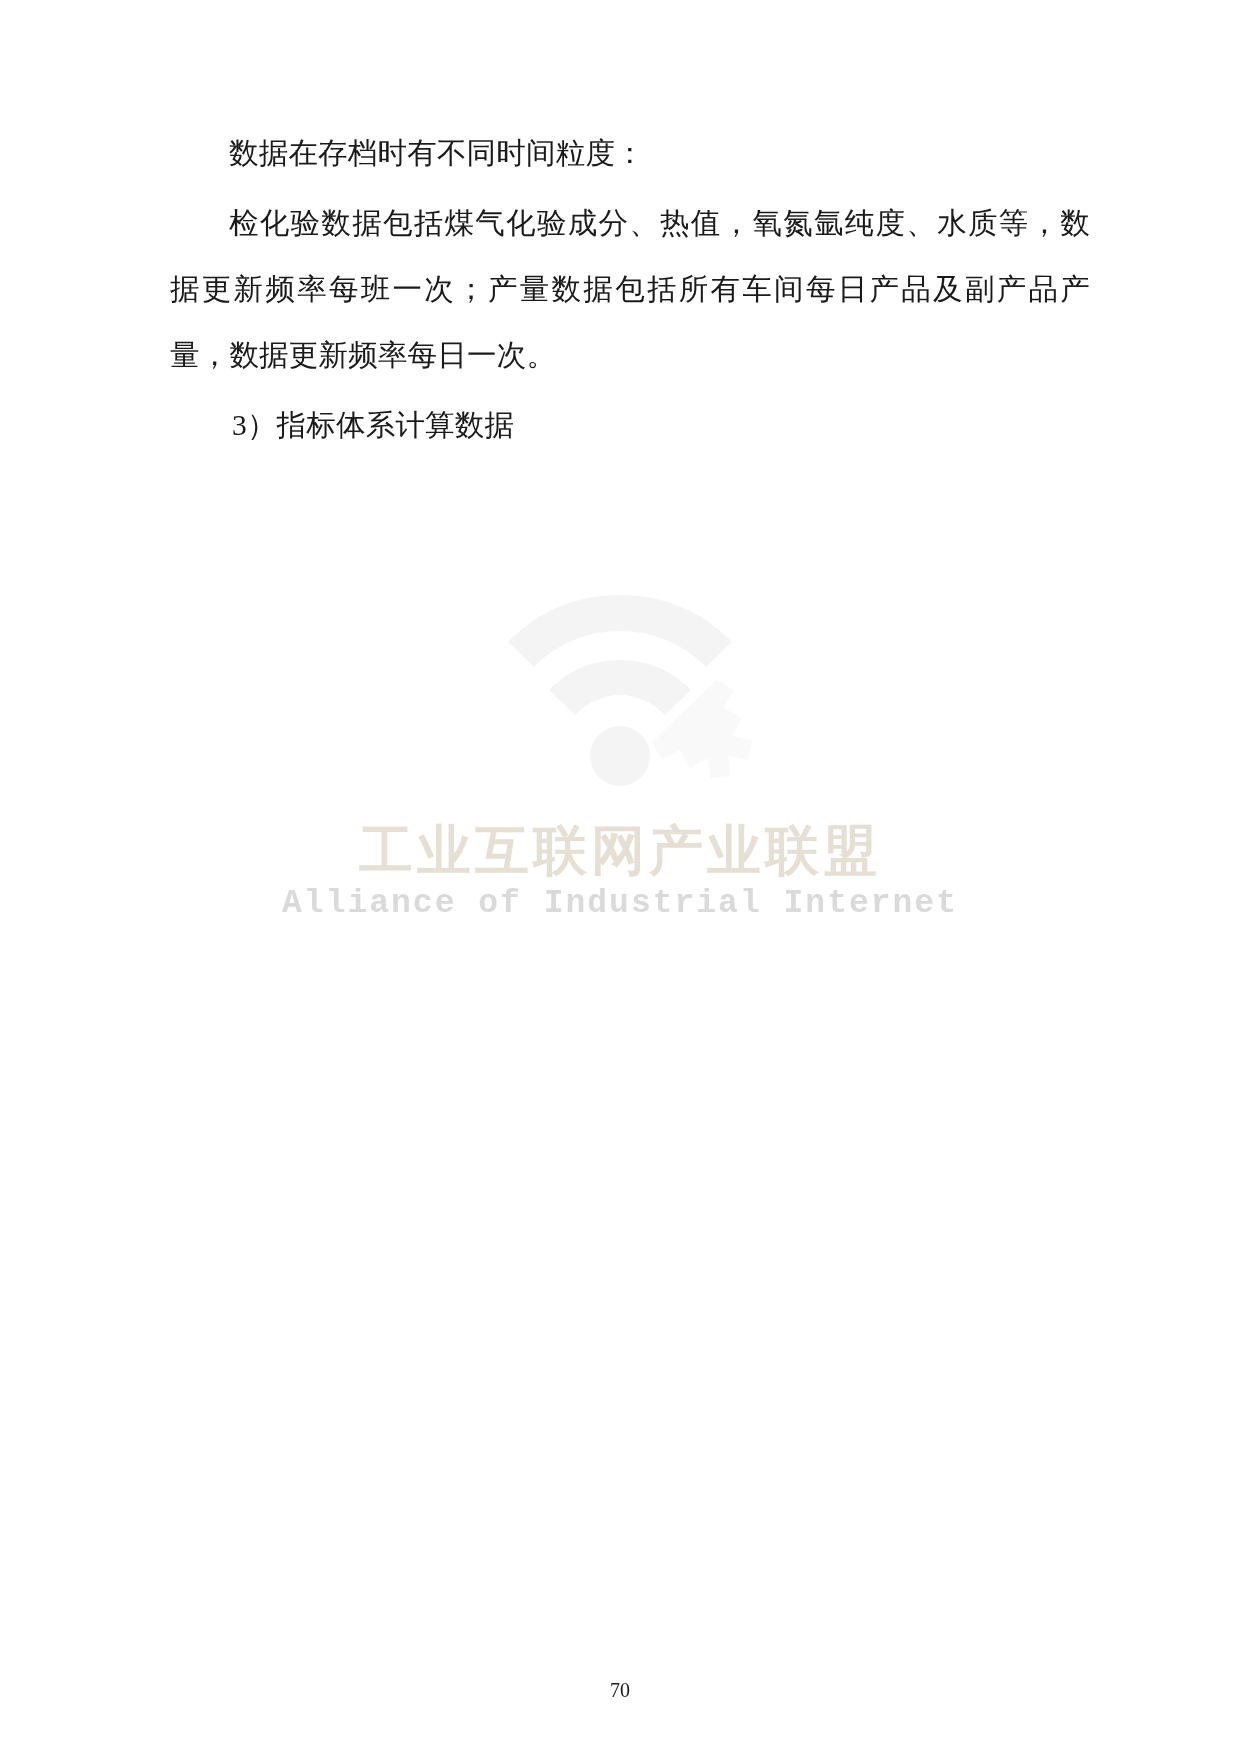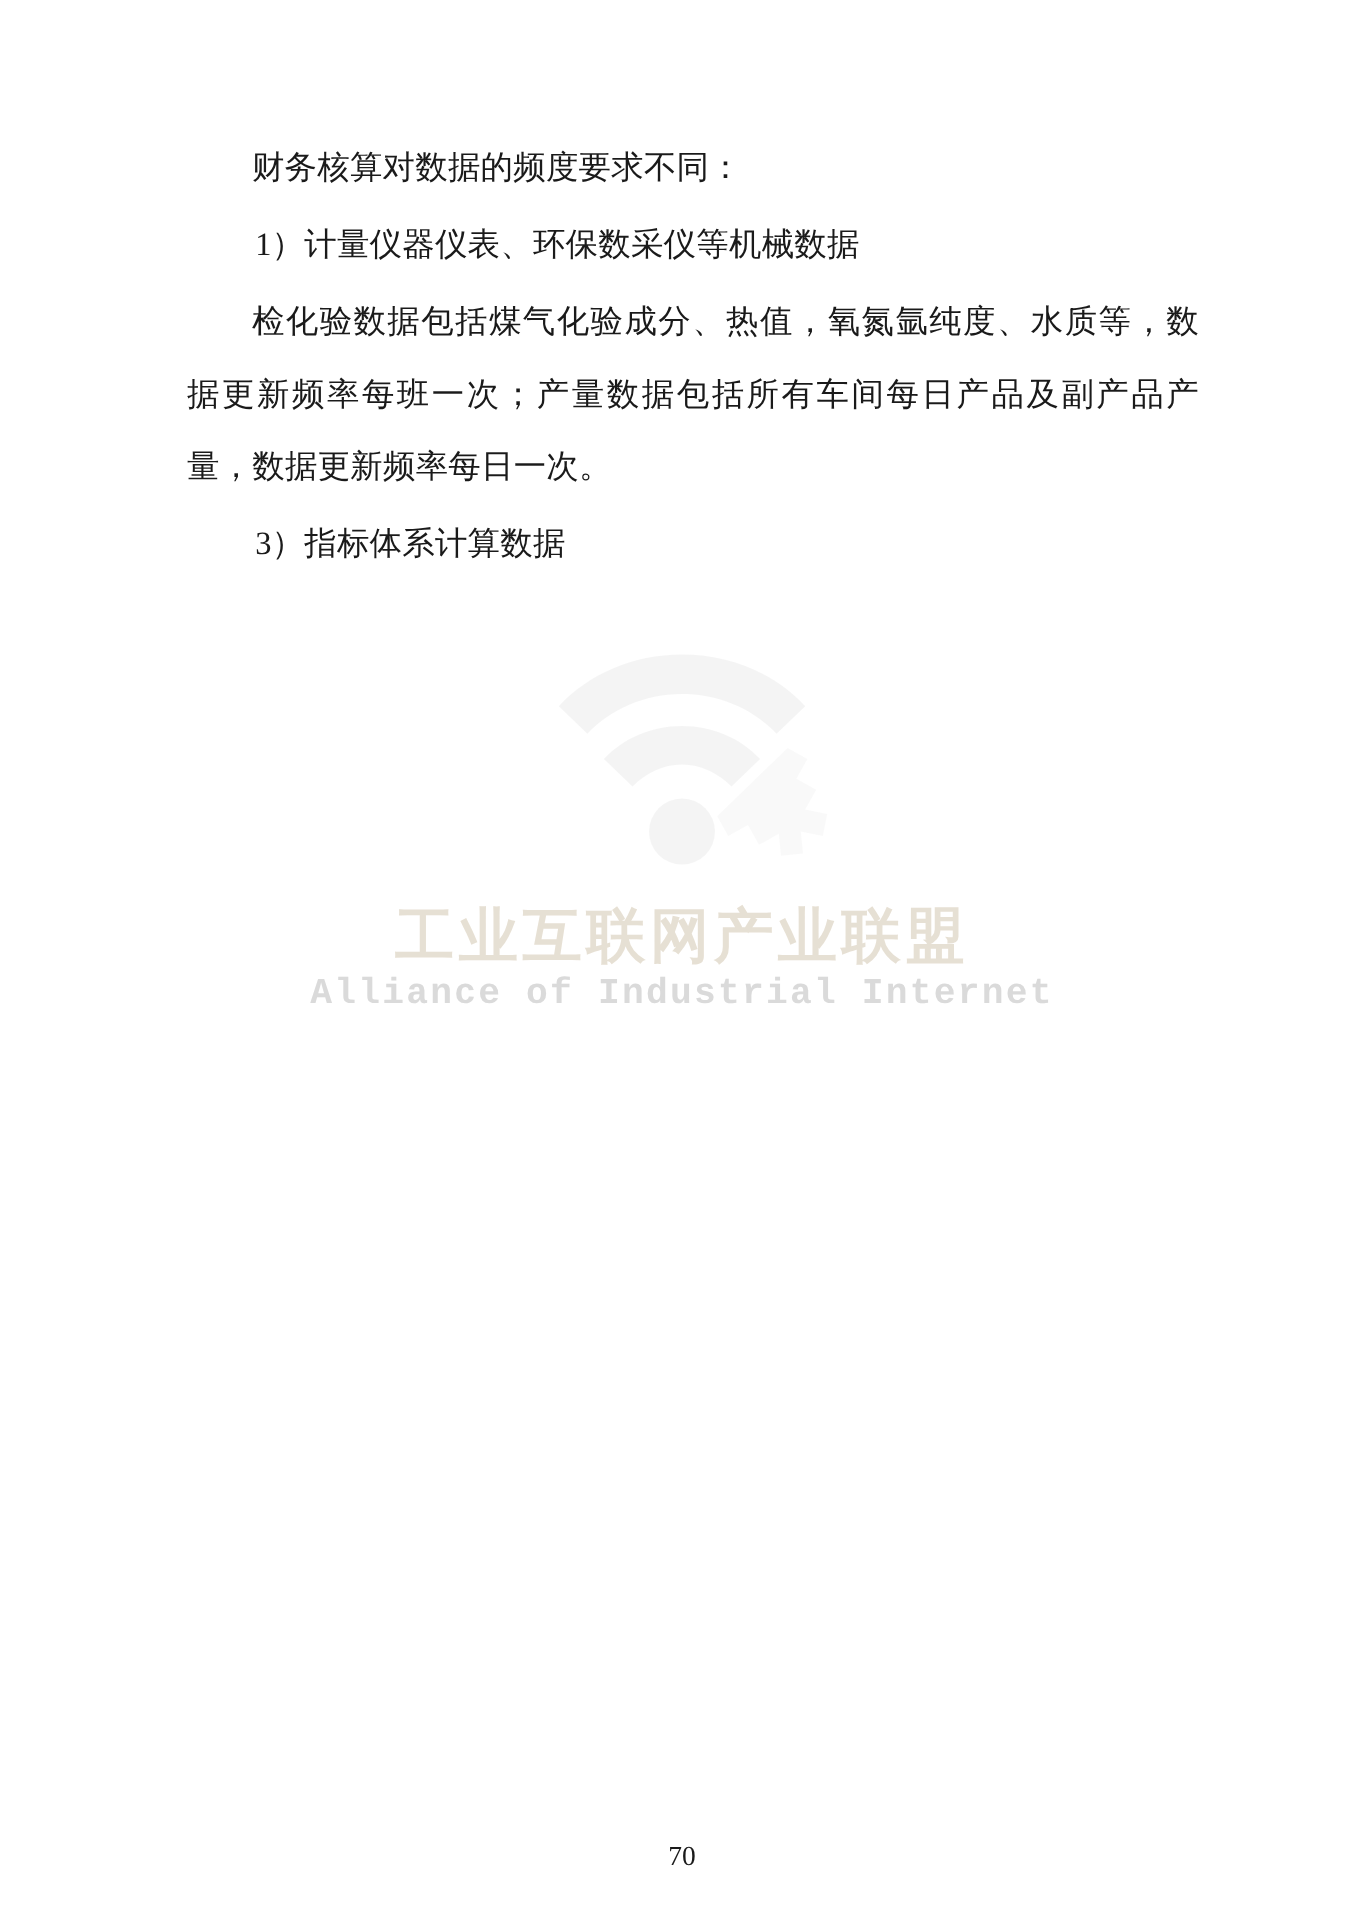--- a/index.html
+++ b/index.html
@@ -90,21 +90,21 @@
   p.para.indent-small {
     text-indent: 2.1em;
   }
 
   .page-number {
     position: absolute;
     left: 0;
     bottom: 52px;
     width: 1240px;
     text-align: center;
-    font-size: 25px;
+    font-size: 20px;
     font-family: "Liberation Serif", serif;
     color: #1a1a1a;
     z-index: 2;
   }
 </style>
 </head>
 <body>
 
 <div class="page">
 
@@ -115,20 +115,19 @@
         <path d="M150 100c-28 0-53 11-71 30l26 25c12-12 28-20 45-20s33 8 45 20l26-25c-18-19-43-30-71-30z"></path>
         <circle cx="150" cy="196" r="30"></circle>
         <path d="M246 120l18 10-10 18 18 10-10 18 20 4-4 20-20-4 2 20-20 2-2-20-18 10-10-18-18 10-10-18z" opacity="0.55"></path>
       </g>
     </svg>
     <div class="wm-text-cn">工业互联网产业联盟</div>
     <div class="wm-text-en">Alliance of Industrial Internet</div>
   </div>
 
   <div class="content">
-    <p class="para">财务核算对数据的频度要求不同：</p>
-    <p class="para indent-small">1）计量仪器仪表、环保数采仪等机械数据</p>
+    <p class="para">数据在存档时有不同时间粒度：</p>
     <p class="para">检化验数据包括煤气化验成分、热值，氧氮氩纯度、水质等，数据更新频率每班一次；产量数据包括所有车间每日产品及副产品产量，数据更新频率每日一次。</p>
     <p class="para indent-small">3）指标体系计算数据</p>
   </div>
 
   <div class="page-number">70</div>
 </div>
 
 </body></html>

